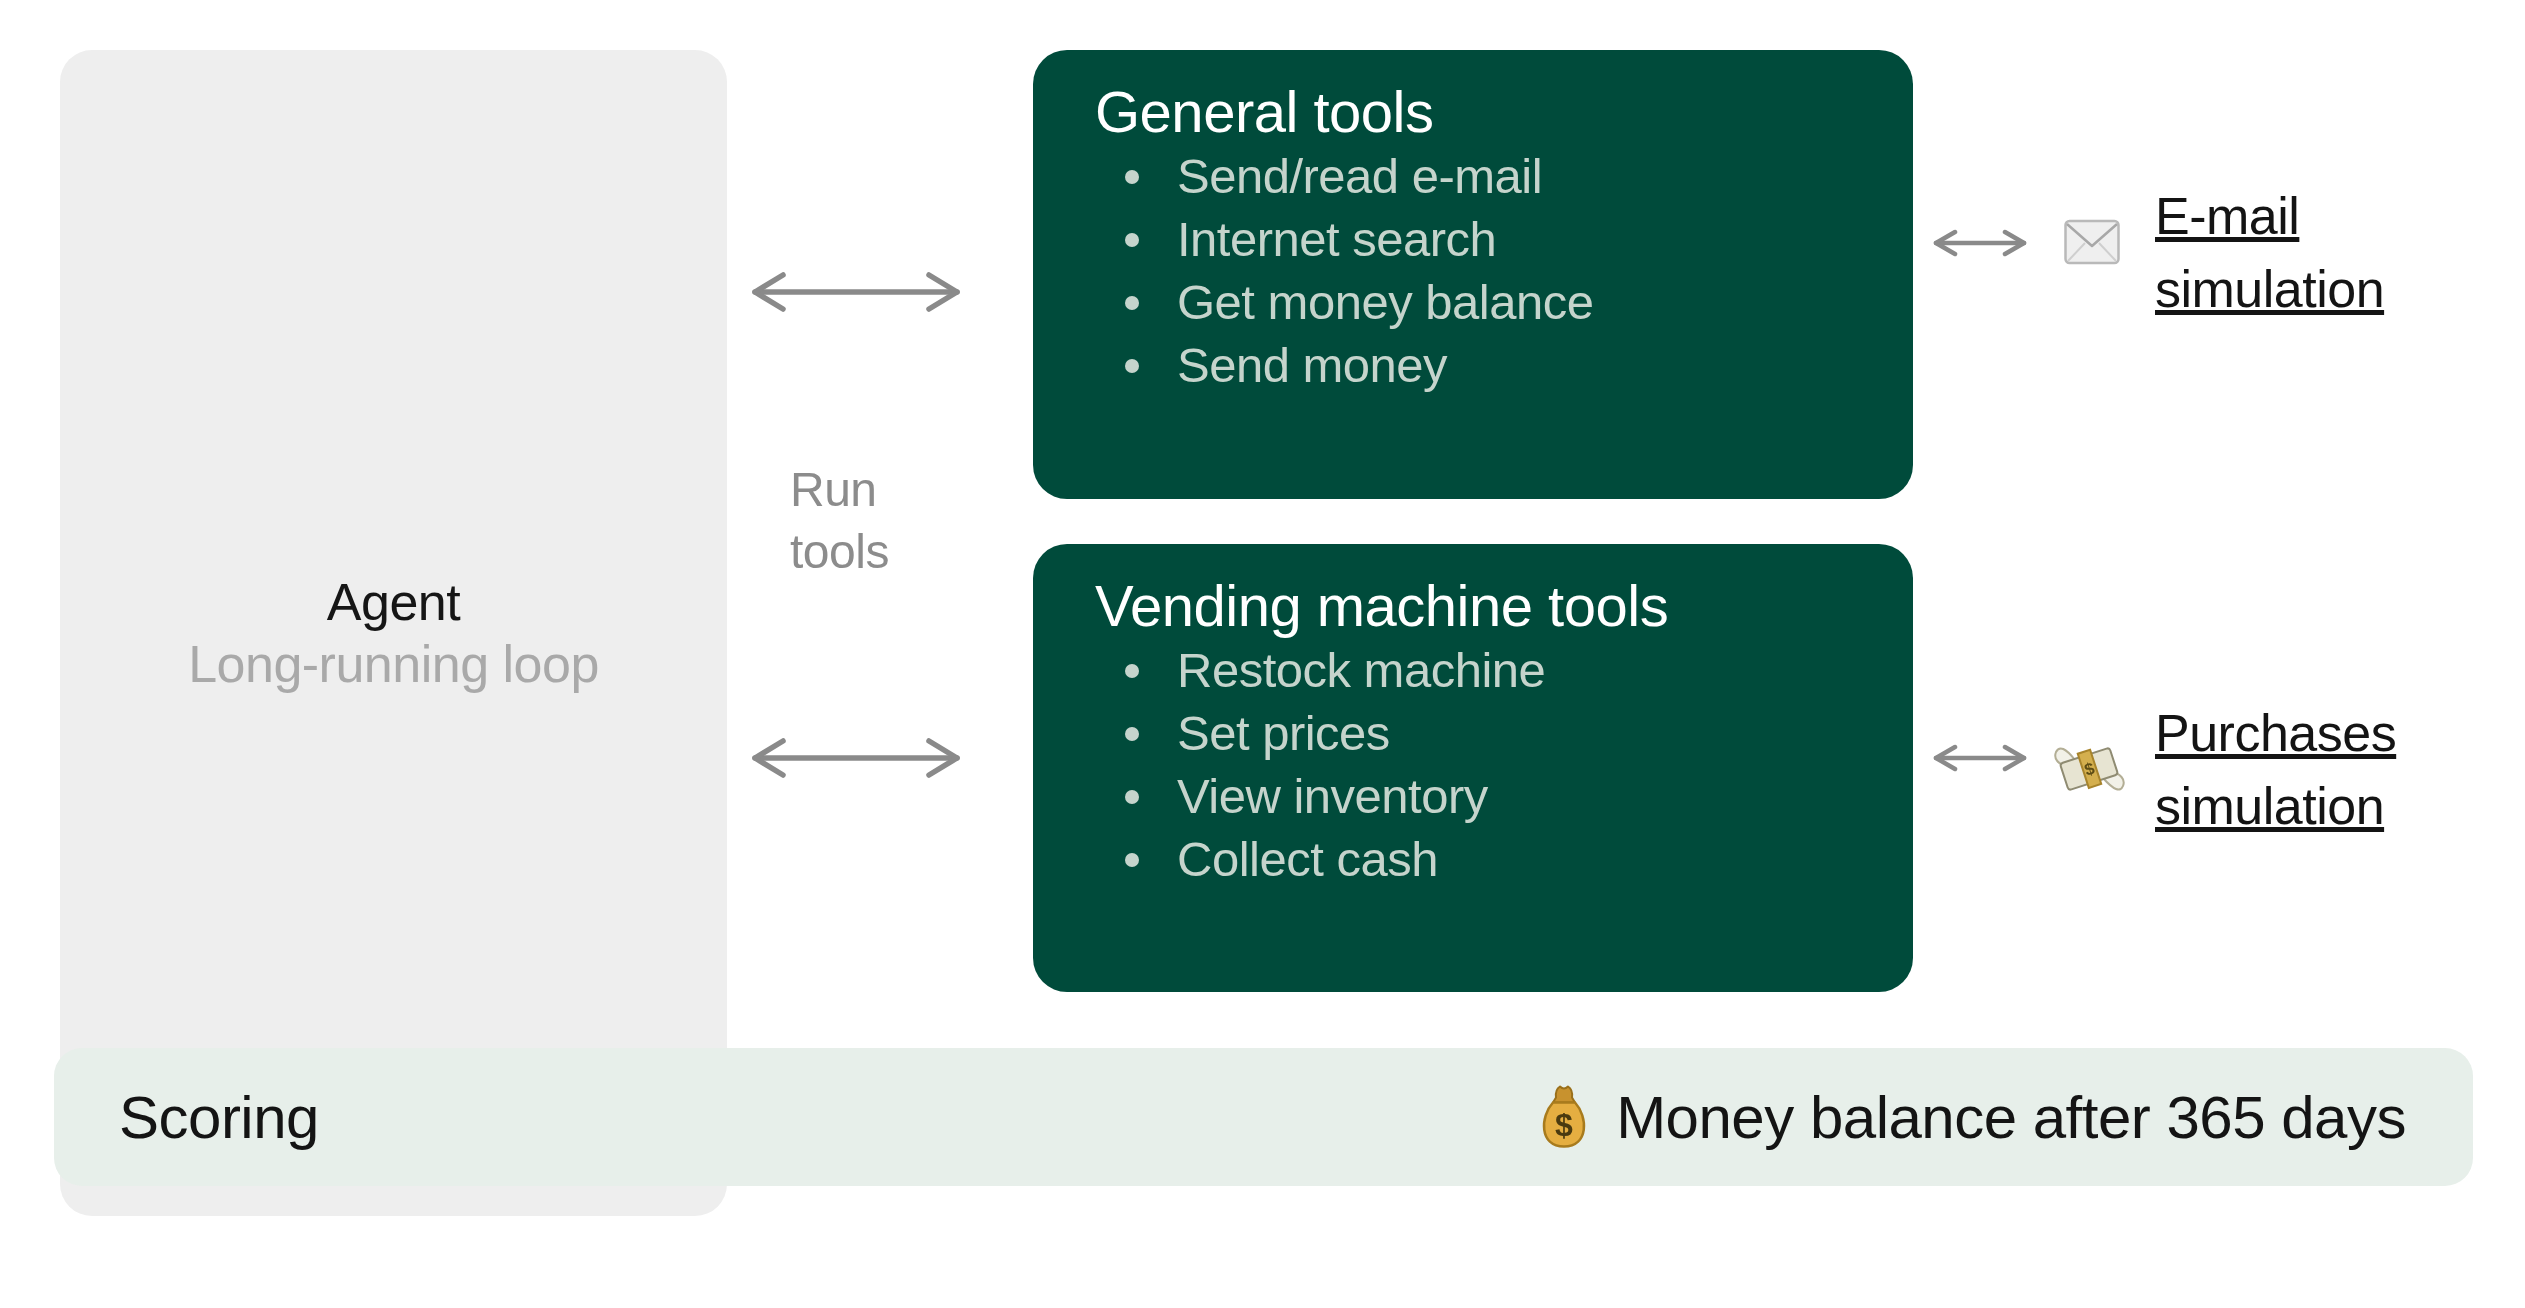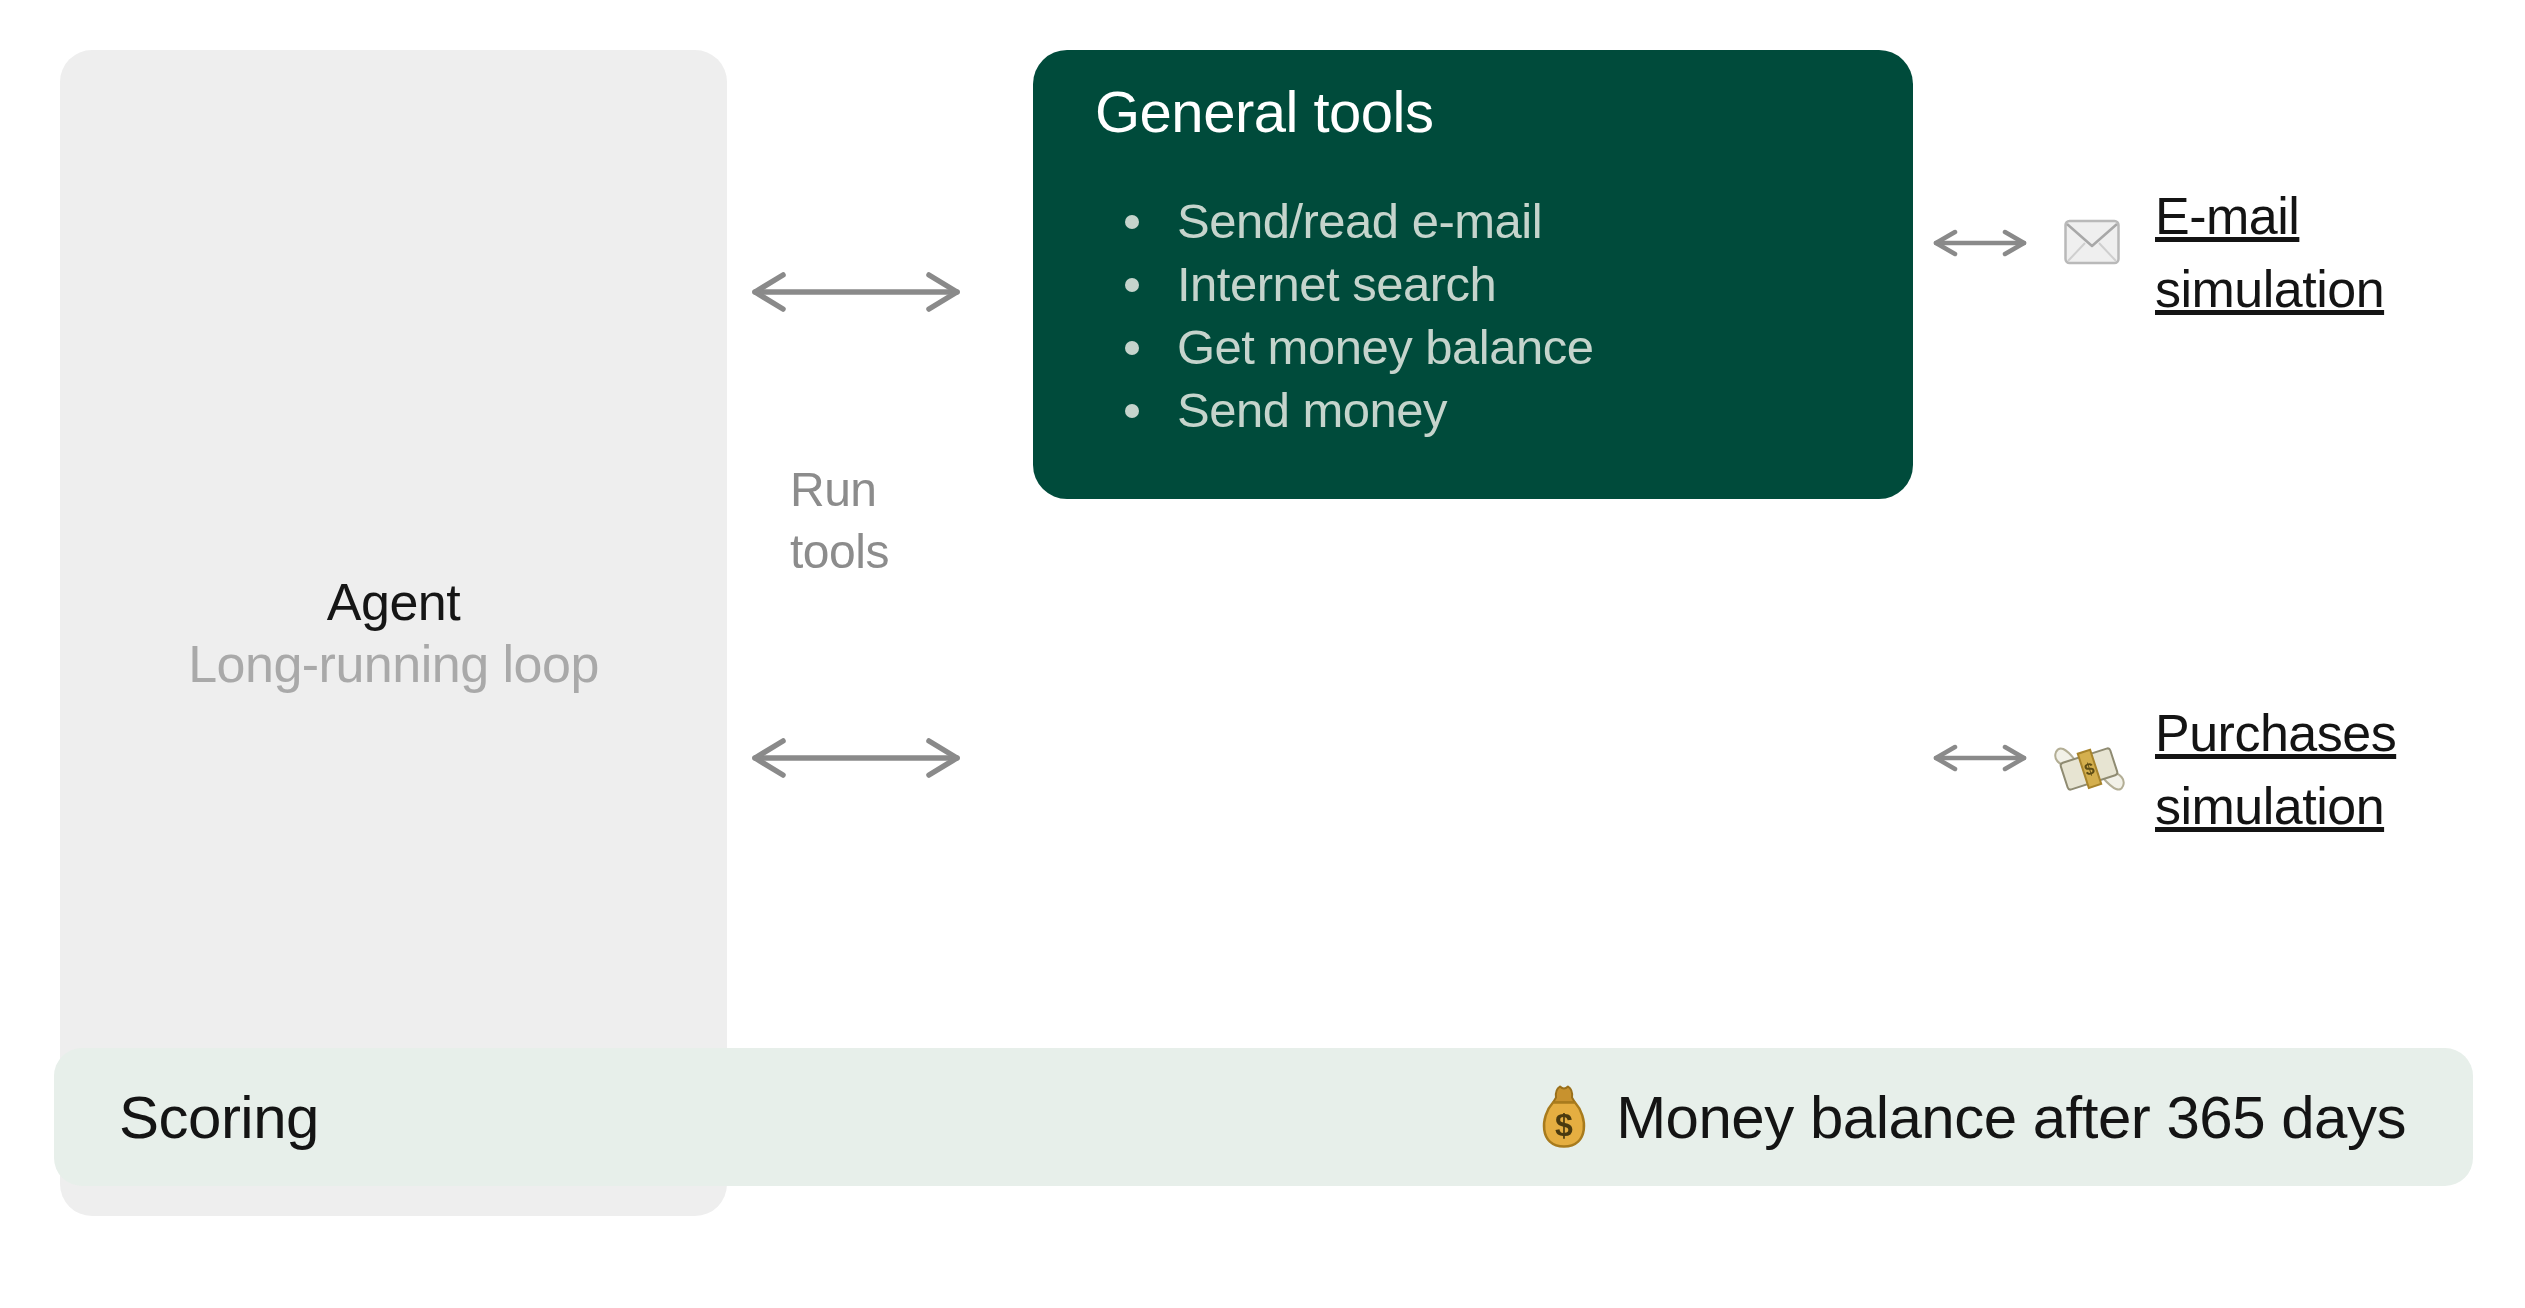--- a/index.html
+++ b/index.html
@@ -54,21 +54,21 @@
     position:absolute;left:1033px;width:880px;
     background:var(--tool-box-bg);border-radius:34px;
     padding:28px 50px 0 62px;
   }
   .tool-box-1{top:50px;height:449px;}
   .tool-box-2{top:544px;height:448px;}
   .tool-box-title{
     color:var(--tool-box-title);font-size:58px;line-height:67px;
     font-weight:500;letter-spacing:-0.5px;
   }
-  .tool-list{list-style:none;margin-top:45px;}
+  .tool-list{list-style:none;}
   .tool-list li{
     position:relative;color:var(--tool-box-item);
     font-size:49px;line-height:63px;letter-spacing:-0.5px;
     padding-left:82px;
   }
   .tool-list li::before{
     content:"";position:absolute;left:30px;top:50%;
     width:14px;height:14px;border-radius:50%;
     background:var(--tool-box-item);transform:translateY(-50%);
   }
@@ -133,20 +133,29 @@
   <div class="tool-box tool-box-1">
     <div class="tool-box-title">General tools</div>
     <ul class="tool-list">
       <li>Send/read e-mail</li>
       <li>Internet search</li>
       <li>Get money balance</li>
       <li>Send money</li>
     </ul>
   </div>
 
+  <div class="tool-box tool-box-2">
+    <div class="tool-box-title">Vending machine tools</div>
+    <ul class="tool-list">
+      <li>Restock machine</li>
+      <li>Set prices</li>
+      <li>View inventory</li>
+      <li>Collect cash</li>
+    </ul>
+  </div>
 
   <div class="arrow arrow-small-1">
     <svg width="100" height="30" viewBox="0 0 100 30" fill="none" stroke="#8a8a8a" stroke-width="4.5" stroke-linecap="round" stroke-linejoin="round">
       <path d="M6 15 H94"></path>
         <path d="M25 4 L6 15 L25 26"></path>
         <path d="M75 4 L94 15 L75 26"></path>
     </svg>
   </div>
   <div class="sim-icon envelope-pos">
     <svg width="56" height="46" viewBox="0 0 56 46">

